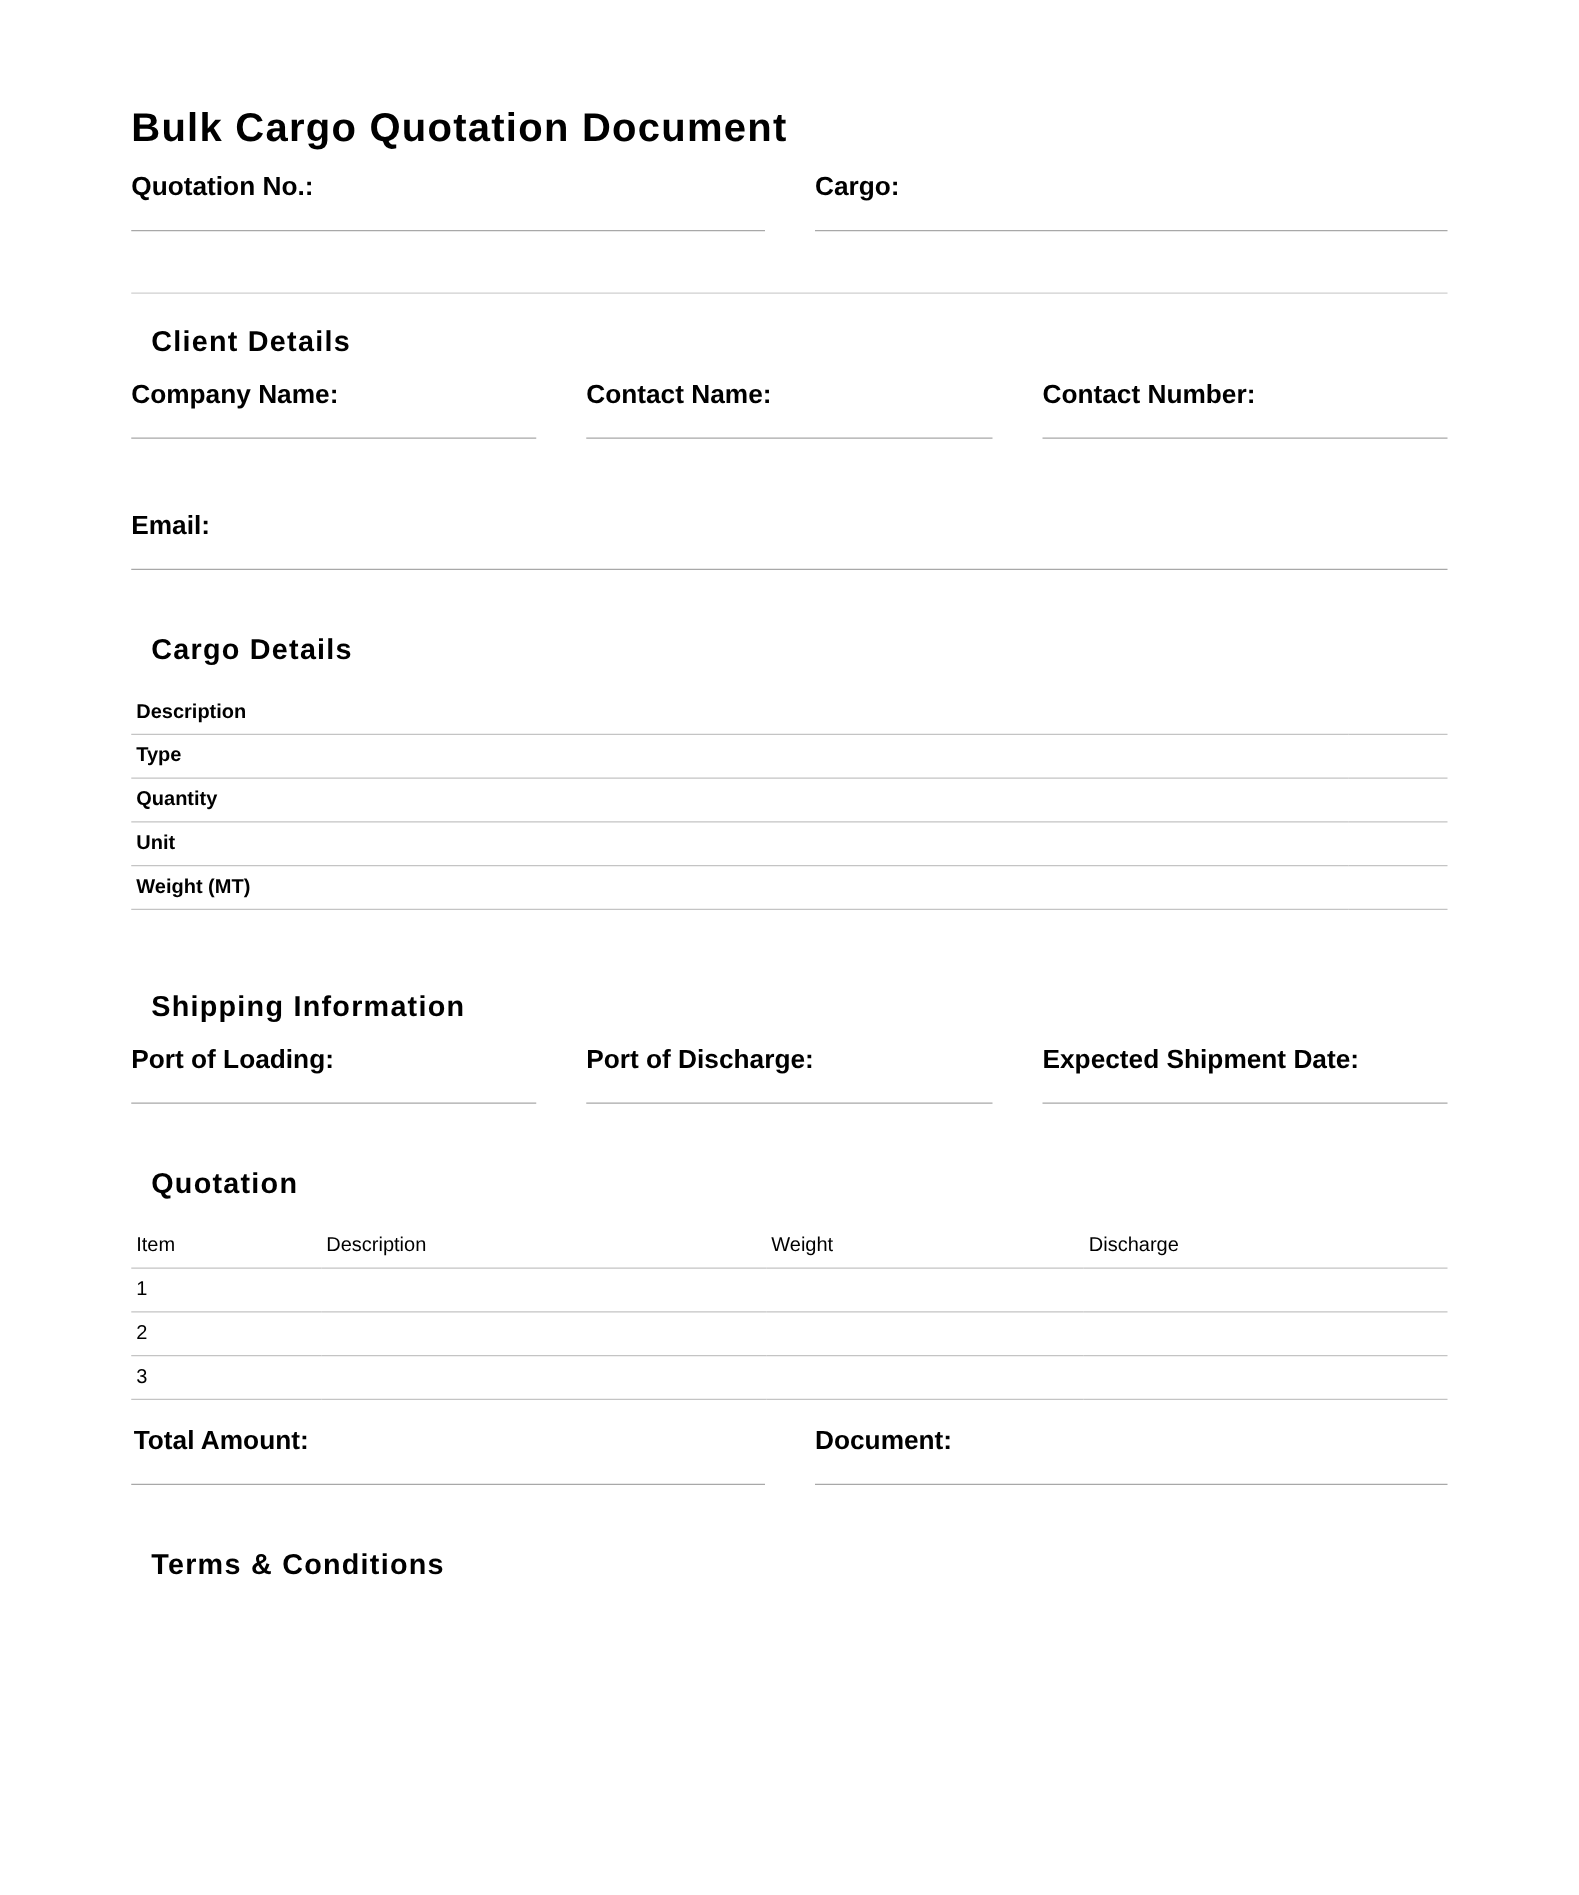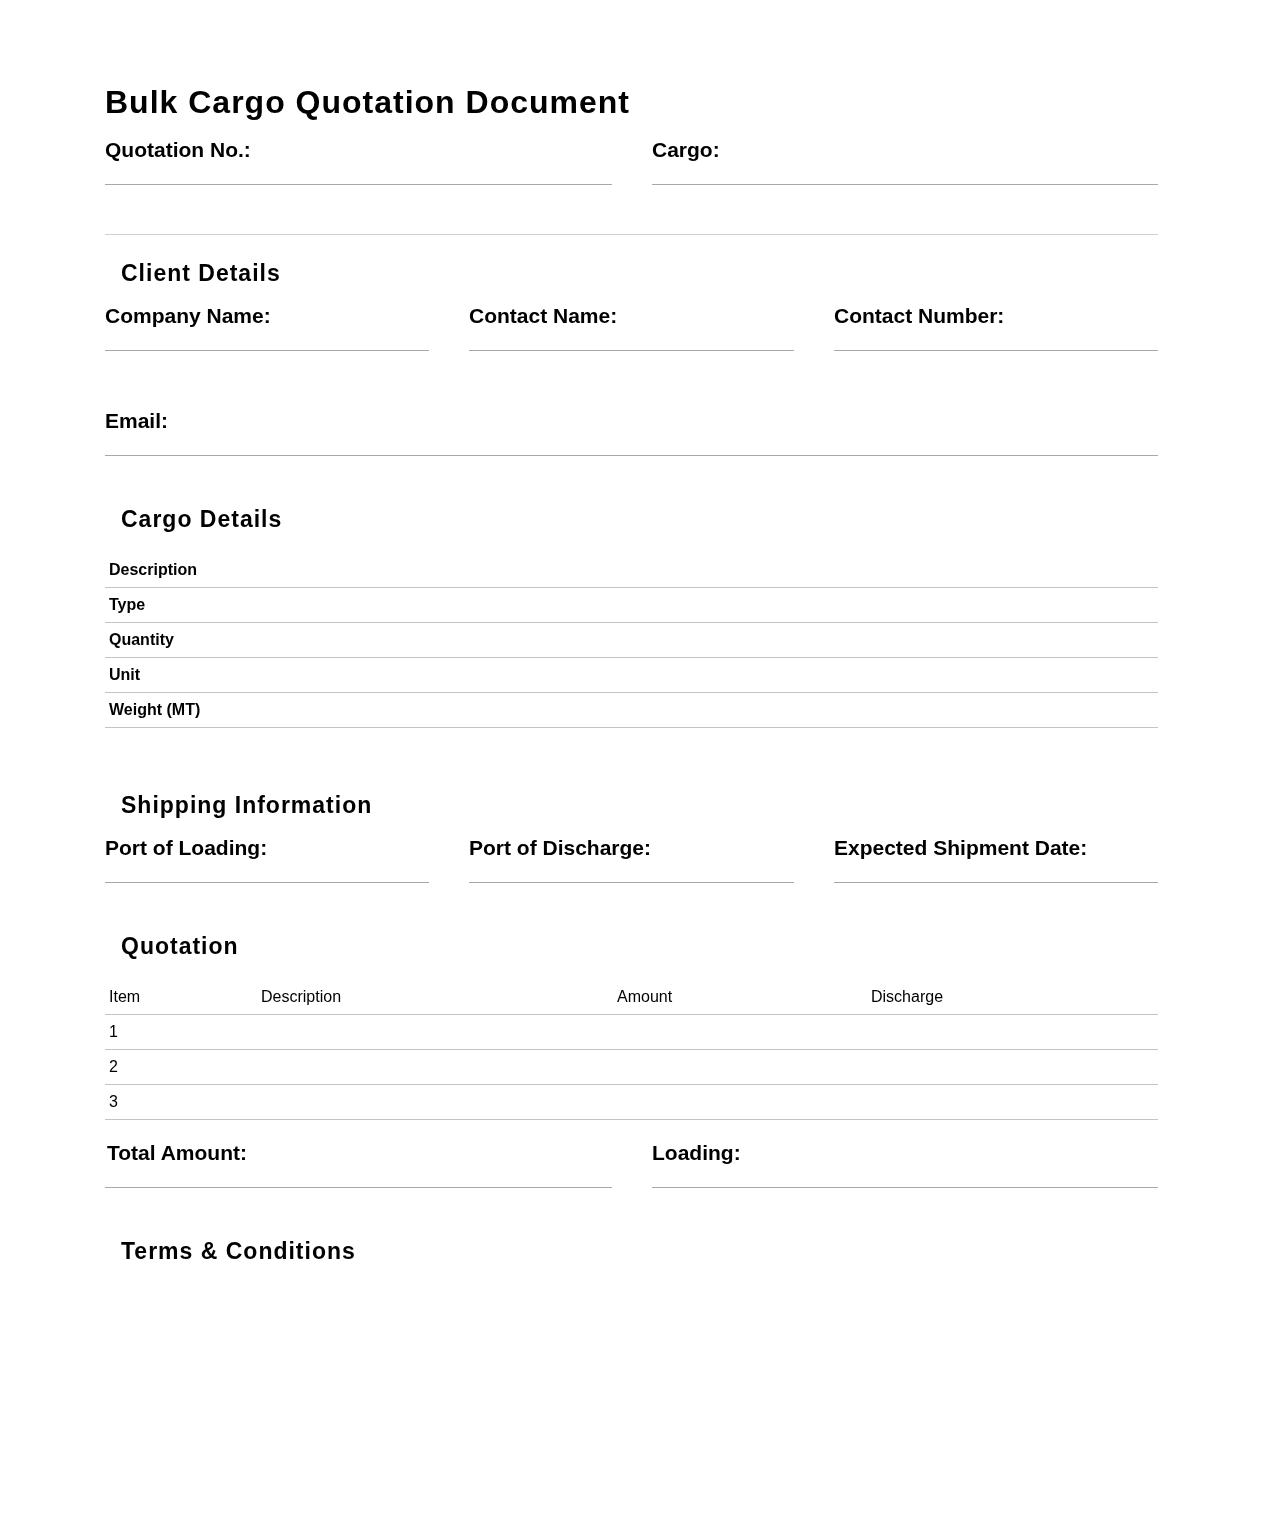--- a/index.html
+++ b/index.html
@@ -137,21 +137,21 @@
     <colgroup>
       <col style="width:152px">
         <col style="width:356px">
         <col style="width:254px">
         <col>
     </colgroup>
     <thead>
       <tr>
         <th>Item</th>
         <th>Description</th>
-        <th>Amount</th>
+        <th>Weight</th>
         <th>Discharge</th>
       </tr>
     </thead>
     <tbody>
       <tr>
         <td class="num">1</td>
         <td></td>
         <td></td>
         <td></td>
       </tr>
@@ -169,20 +169,20 @@
       </tr>
     </tbody>
   </table>
 
   <div class="field" style="top:1144px; left:0; width:507px; height:46px;">
     <span class="lbl" style="padding-left:2px;">Total Amount:</span>
     <input type="text" style="top: 20px;" value="">
     <div class="line" style="top:43px;"></div>
   </div>
   <div class="field" style="top:1144px; left:547px; width:506px; height:46px;">
-    <span class="lbl">Loading:</span>
+    <span class="lbl">Document:</span>
     <input type="text" style="top: 20px;" value="">
     <div class="line" style="top:43px;"></div>
   </div>
 
   <h2 style="top:1237px;">Terms &amp; Conditions</h2>
 
 </div>
 
 </body></html>

